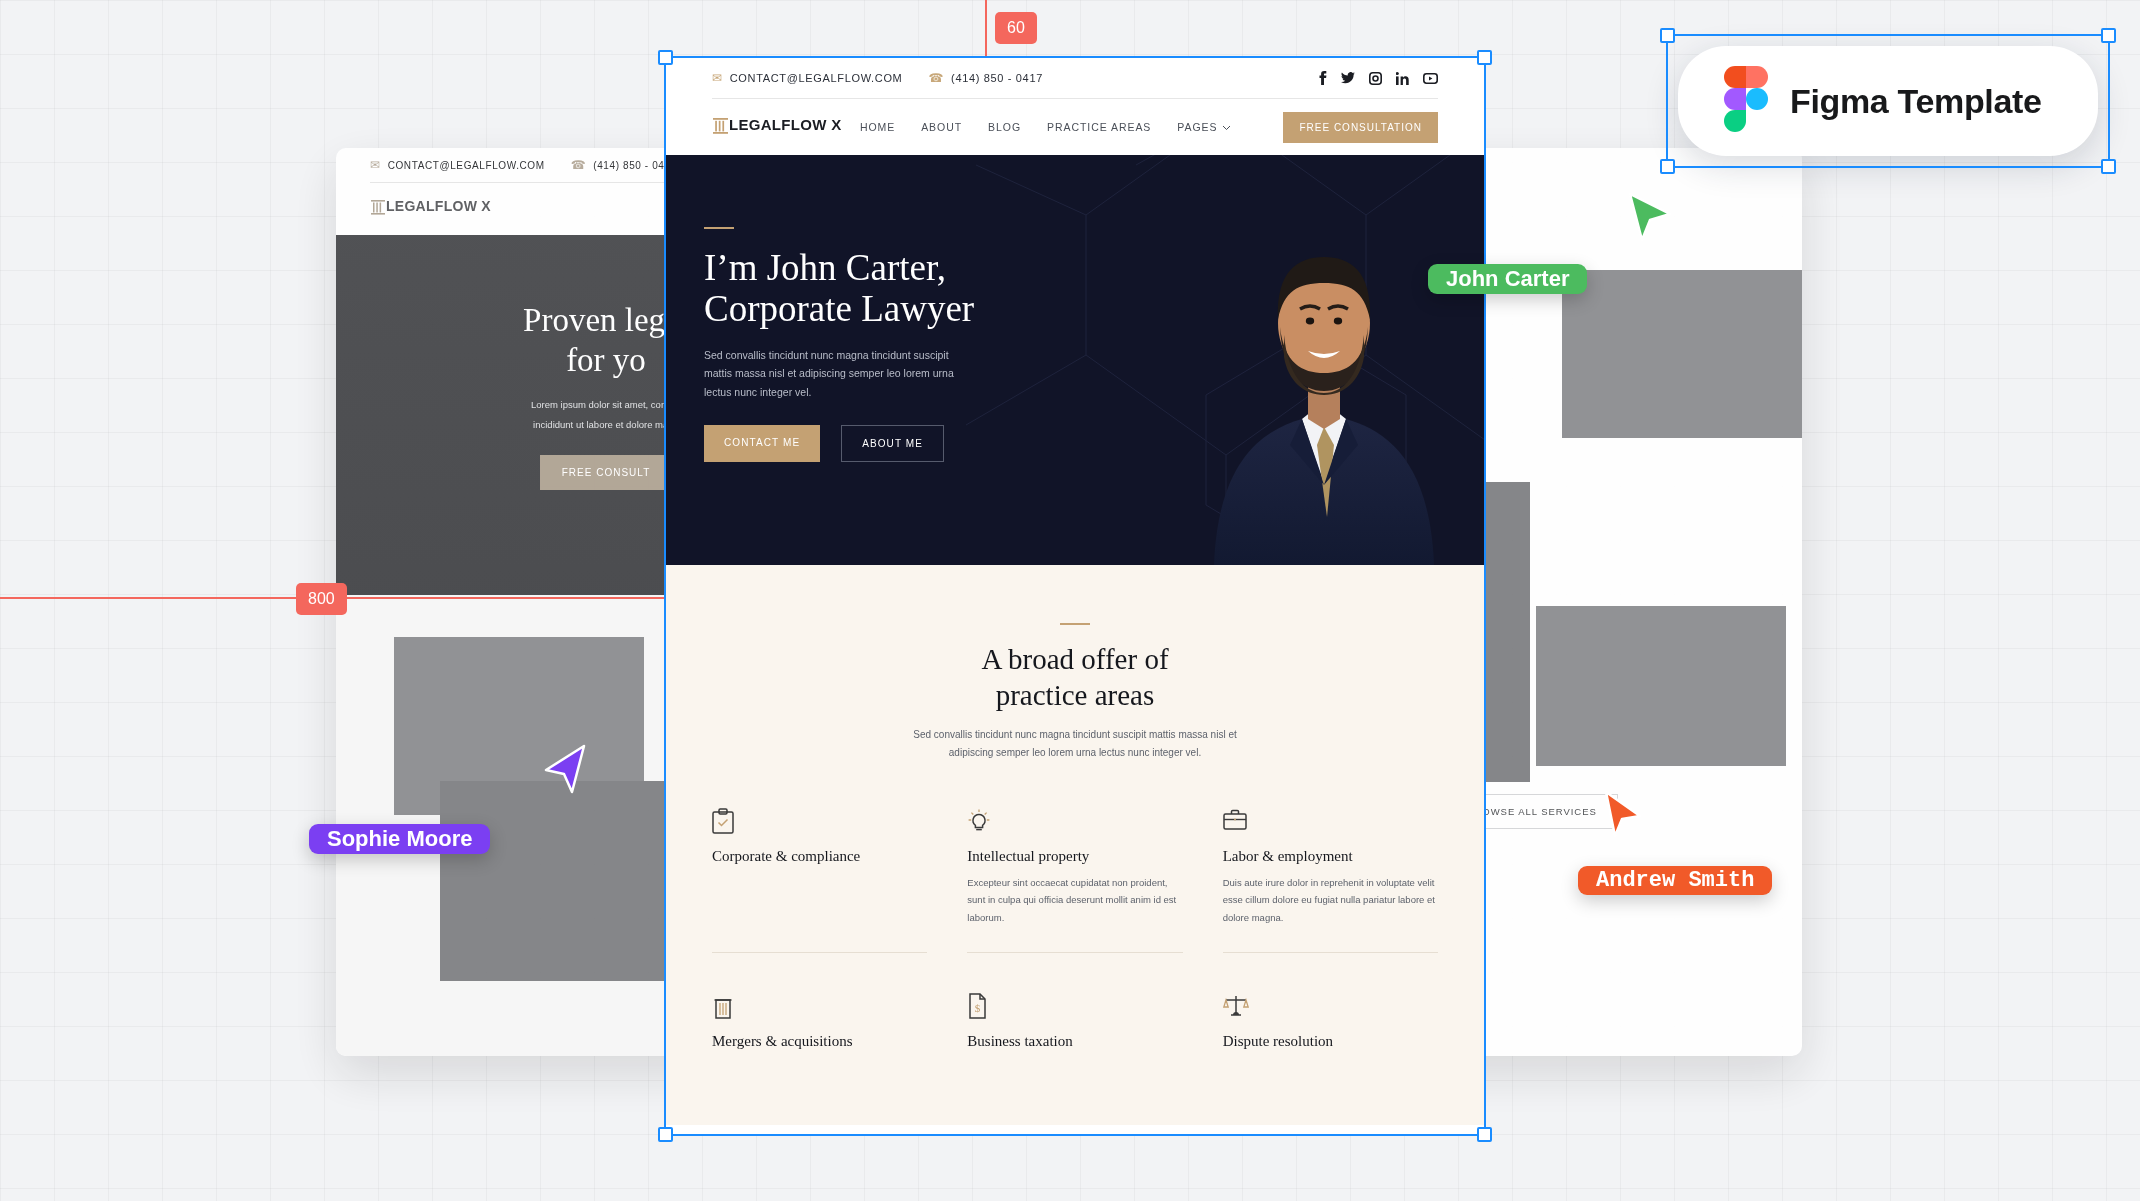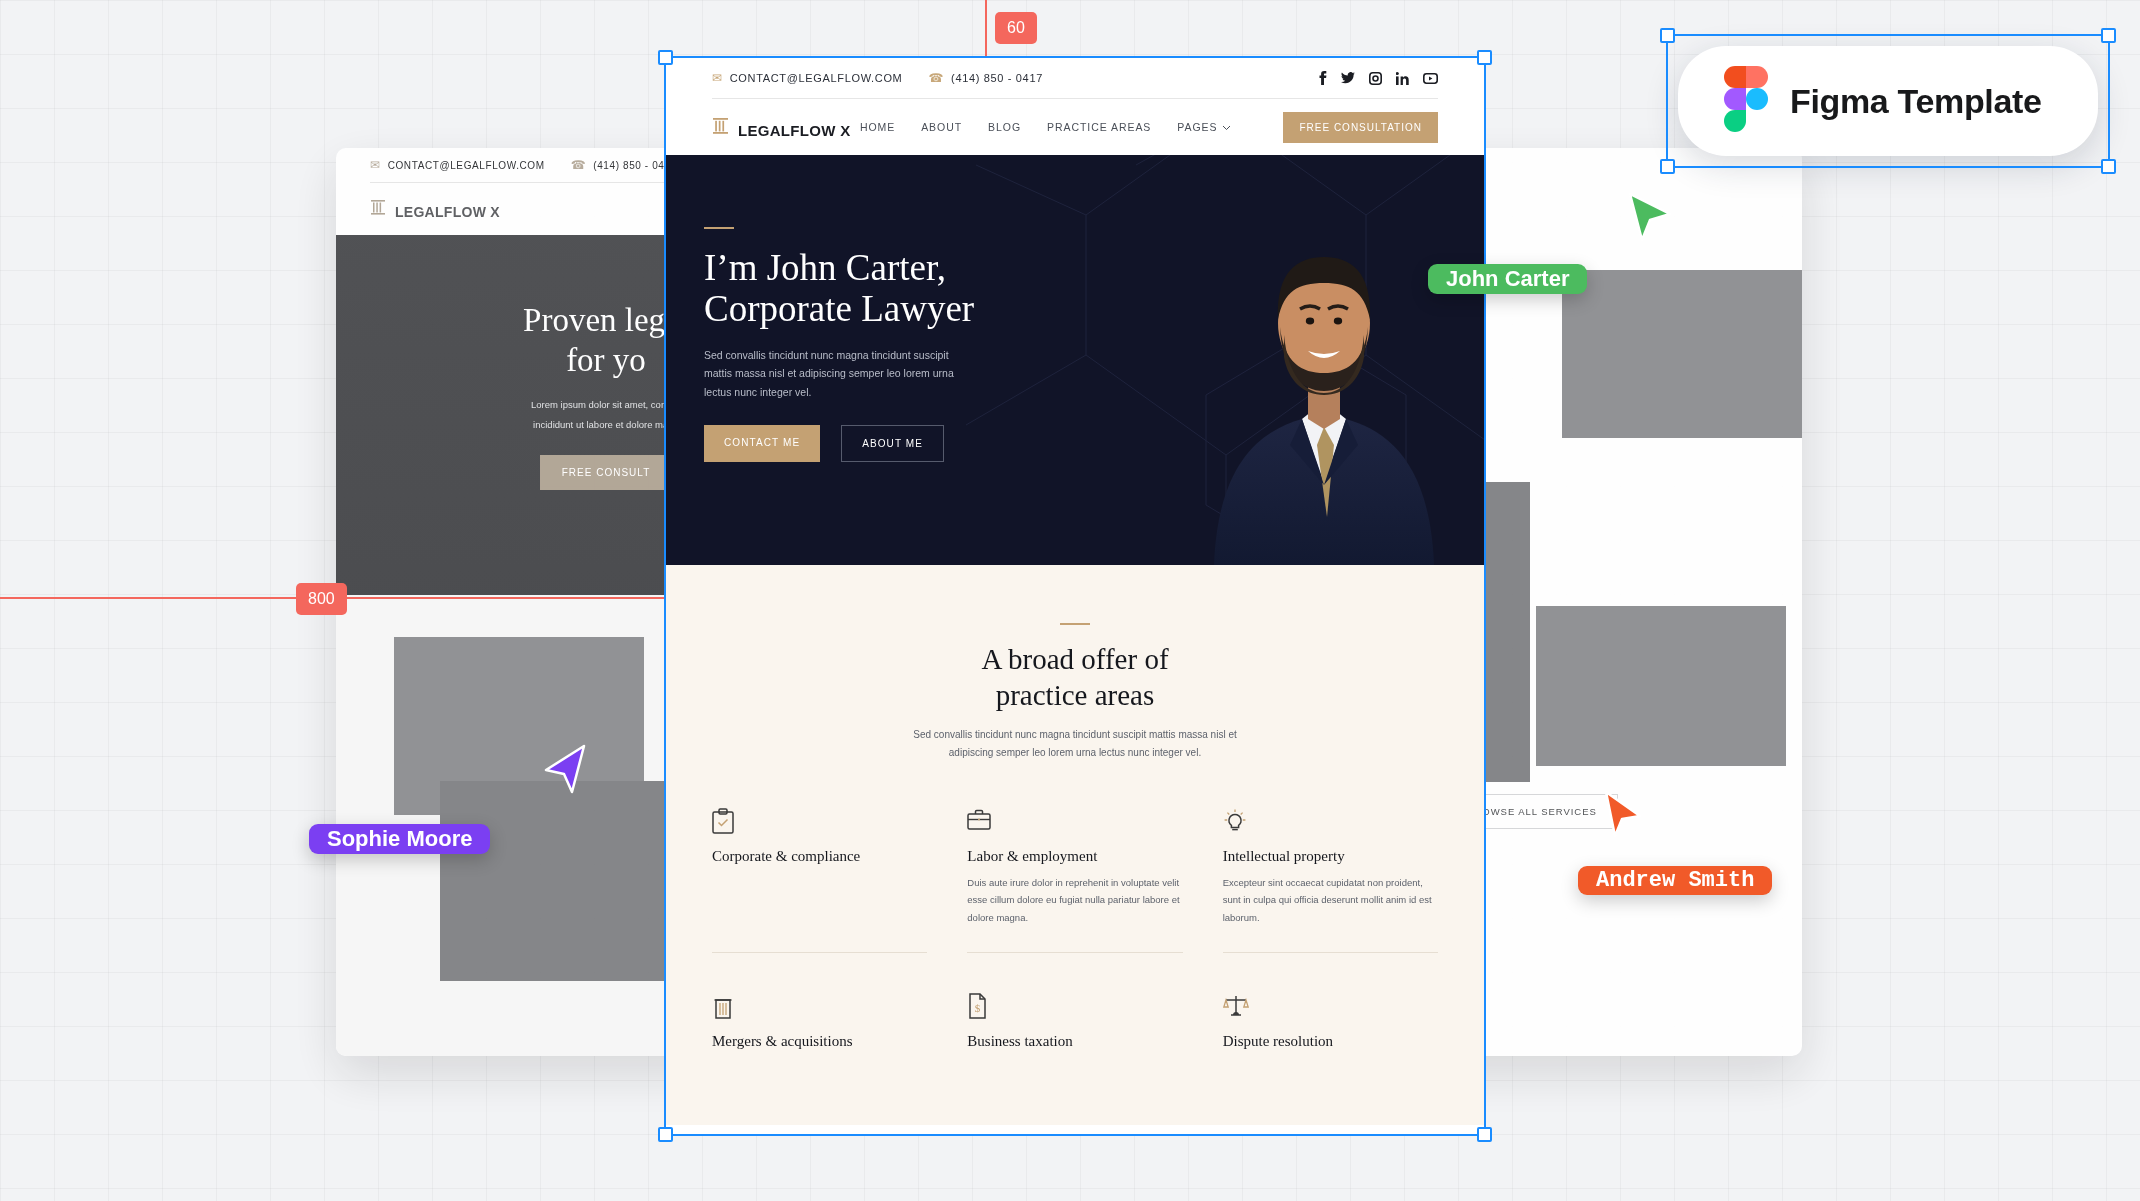--- a/index.html
+++ b/index.html
@@ -31,21 +31,21 @@
   }
   .topbar .tb-item { display: flex; align-items: center; gap: 7px; margin-right: 26px; white-space: nowrap; }
   .tb-ico { color: #c8a87a; font-size: 12px; line-height: 1; }
   .socials { margin-left: auto; display: flex; gap: 14px; align-items: center; }
   .socials svg { display: block; }
   .navdiv { height: 1px; background: #e6e6e6; margin: 0 46px; }
 
   .navbar {
     display: flex; align-items: center; height: 56px; padding: 0 46px;
   }
-  .brand { display: flex; align-items: flex-end; gap: 9px; }
+  .brand { display: flex; align-items: flex-start; }
   .brand-name { font-size: 15px; font-weight: 700; letter-spacing: .02em; color: #1b1d23; white-space: nowrap; }
   .navlinks { margin-left: auto; display: flex; align-items: center; gap: 26px; }
   .navlink {
     font-size: 10.5px; letter-spacing: .09em; color: #4a4f58; white-space: nowrap;
     display: flex; align-items: center; gap: 5px;
   }
   .cta {
     margin-left: 26px; background: #c4a173; color: #fff;
     font-size: 10px; letter-spacing: .10em; padding: 10px 16px; white-space: nowrap;
   }
@@ -364,42 +364,42 @@
           <svg width="22" height="26" viewBox="0 0 22 26">
               <rect x="1" y="4" width="20" height="21" rx="1.5" fill="none" stroke="#3a3a3a" stroke-width="1.5"></rect>
               <rect x="7" y="1" width="8" height="5" rx="1.2" fill="none" stroke="#3a3a3a" stroke-width="1.5"></rect>
               <path d="M6.5 14.5l3 3 6-6" fill="none" stroke="#c4a173" stroke-width="1.5"></path>
             </svg>
         </div>
         <div class="card-t">Corporate &amp; compliance</div>
       </div>
       <div class="card">
         <div class="card-ico">
-          <svg width="24" height="24" viewBox="0 0 24 24">
-              <rect x="1" y="6" width="22" height="15" rx="1.5" fill="none" stroke="#3a3a3a" stroke-width="1.5"></rect>
-              <path d="M8.5 6V3.6c0-.7.5-1.2 1.2-1.2h4.6c.7 0 1.2.5 1.2 1.2V6" fill="none" stroke="#3a3a3a" stroke-width="1.5"></path>
-              <path d="M1 11.5h22" stroke="#3a3a3a" stroke-width="1.4"></path>
-              <circle cx="12" cy="11.5" r="1" fill="#c4a173"></circle>
-            </svg>
-        </div>
-        <div class="card-t">Labor &amp; employment</div>
-        <div class="card-d">Duis aute irure dolor in reprehenit in voluptate velit esse cillum dolore eu fugiat nulla pariatur labore et dolore magna.</div>
-      </div>
-      <div class="card">
-        <div class="card-ico">
           <svg width="24" height="26" viewBox="0 0 24 26">
               <path d="M12 6.5a6 6 0 0 0-3.6 10.8v2.2h7.2v-2.2A6 6 0 0 0 12 6.5z" fill="none" stroke="#3a3a3a" stroke-width="1.5"></path>
               <path d="M9.2 21.6h5.6" stroke="#3a3a3a" stroke-width="1.5"></path>
               <g stroke="#c4a173" stroke-width="1.3">
                 <path d="M12 1.4v2.6M4.4 4.6l1.9 1.9M19.6 4.6l-1.9 1.9M1.6 12h2.6M19.8 12h2.6"></path>
               </g>
             </svg>
         </div>
         <div class="card-t">Intellectual property</div>
         <div class="card-d">Excepteur sint occaecat cupidatat non proident, sunt in culpa qui officia deserunt mollit anim id est laborum.</div>
+      </div>
+      <div class="card">
+        <div class="card-ico">
+          <svg width="24" height="24" viewBox="0 0 24 24">
+              <rect x="1" y="6" width="22" height="15" rx="1.5" fill="none" stroke="#3a3a3a" stroke-width="1.5"></rect>
+              <path d="M8.5 6V3.6c0-.7.5-1.2 1.2-1.2h4.6c.7 0 1.2.5 1.2 1.2V6" fill="none" stroke="#3a3a3a" stroke-width="1.5"></path>
+              <path d="M1 11.5h22" stroke="#3a3a3a" stroke-width="1.4"></path>
+              <circle cx="12" cy="11.5" r="1" fill="#c4a173"></circle>
+            </svg>
+        </div>
+        <div class="card-t">Labor &amp; employment</div>
+        <div class="card-d">Duis aute irure dolor in reprehenit in voluptate velit esse cillum dolore eu fugiat nulla pariatur labore et dolore magna.</div>
       </div>
     </div>
 
     <div class="grid" style="padding-top:40px;">
       <div>
         <div class="card-ico">
           <svg width="22" height="26" viewBox="0 0 22 26">
               <path d="M4 7h14v18H4z" fill="none" stroke="#3a3a3a" stroke-width="1.5"></path>
               <path d="M2.5 7h17" stroke="#3a3a3a" stroke-width="1.5"></path>
               <g stroke="#c4a173" stroke-width="1.3">

